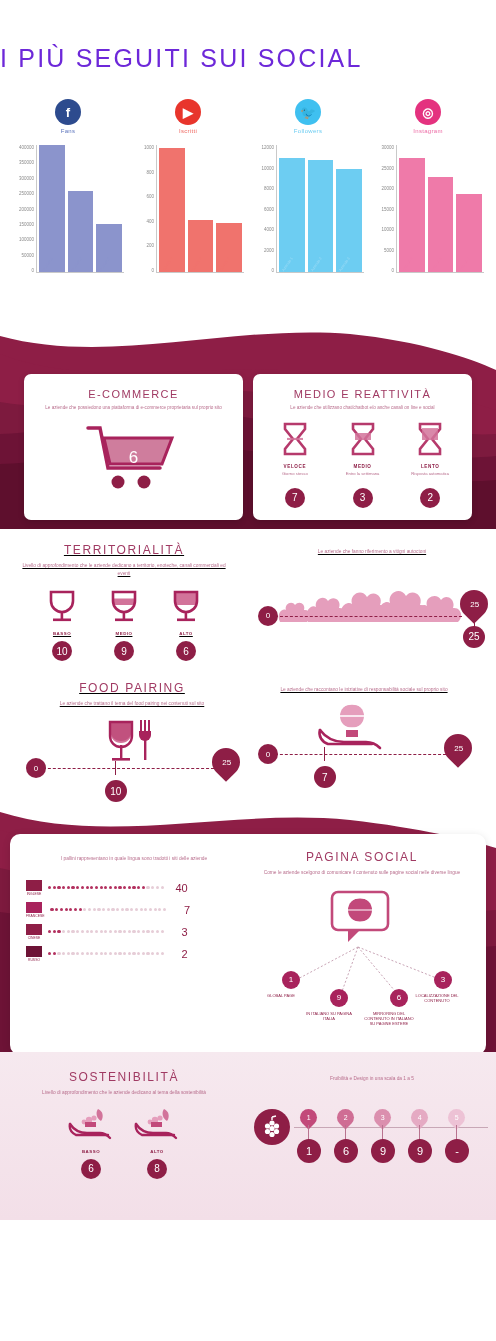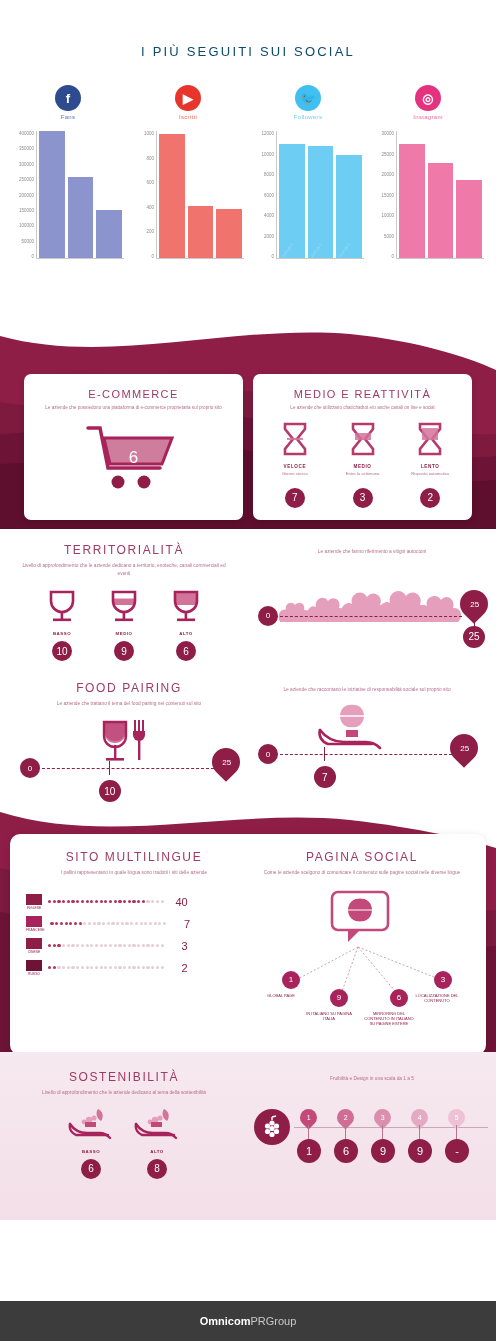--- a/index.html
+++ b/index.html
@@ -8,22 +8,22 @@
     font-family: "Liberation Sans", sans-serif;
     background: #ffffff;
     overflow: hidden;
     position: relative;
   }
   .page { position: relative; width: 496px; height: 1341px; overflow: hidden; }
 
   
   .sec-social { position: relative; height: 318px; background: #fff; padding-top: 44px; }
   .main-title {
-    text-align: center; font-size: 13px; letter-spacing: 2.2px;
-    color: #0c4a6e; font-weight: 400;
+    font-size: 25px; letter-spacing: 2.2px;
+    color: #6d28d9; font-weight: 400;
   }
   .charts-row { display: flex; margin-top: 26px; padding: 0 8px; }
   .chart-block { flex: 1; position: relative; }
   .social-head { text-align: center; height: 44px; }
   .social-badge {
     width: 26px; height: 26px; border-radius: 50%;
     display: inline-flex; align-items: center; justify-content: center;
     color: #fff; font-size: 13px; font-weight: bold; position: relative;
   }
   .badge-fb { background: #2d4b8e; }
@@ -91,21 +91,21 @@
   .hg-col { flex: 1; }
   .hg-name { font-size: 4.6px; color: #8e1e46; letter-spacing: .6px; margin-top: 4px; font-weight: bold; }
   .hg-desc { font-size: 4.2px; color: #b86d8c; line-height: 1.4; margin-top: 2px; min-height: 12px; }
   .circ {
     width: 20px; height: 20px; border-radius: 50%; background: #8e1e46;
     color: #fff; font-size: 10px; display: inline-flex;
     align-items: center; justify-content: center; margin-top: 5px;
   }
 
   
-  .sec-light { position: relative; background: #fff; }
+  .sec-light { position: relative; background: #fff; text-decoration: underline; }
   .blk-title { text-align: center; font-size: 12px; letter-spacing: 1.6px; color: #a03a63; font-weight: 400; }
   .blk-sub { text-align: center; font-size: 4.8px; color: #b86d8c; margin-top: 5px; line-height: 1.6; }
 
   .two-col { display: flex; }
   .col { flex: 1; position: relative; }
 
   .glass-row { display: flex; justify-content: center; gap: 18px; margin-top: 12px; }
   .glass-col { text-align: center; width: 44px; }
   .glass-name { font-size: 4.4px; color: #8e1e46; letter-spacing: .5px; margin-top: 4px; font-weight: bold; }
 
@@ -441,21 +441,21 @@
         <div class="pin-zero">0</div>
         <div class="pin-drop" style="right:8px;top:26px;">
           <span>25</span>
         </div>
         <div class="val-bub" style="right:11px;top:62px;">25</div>
         <div style="position:absolute;right:21px;top:54px;width:1.5px;height:10px;background:#8e1e46;"></div>
       </div>
     </div>
   </section>
 
-  <section class="sec-light two-col" style="padding:14px 10px 10px;">
+  <section class="sec-light two-col" style="padding:14px 16px 10px;">
 
     <div class="col">
       <div class="blk-title">FOOD PAIRING</div>
       <div class="blk-sub" style="padding:0 20px;">Le aziende che trattano il tema del food pairing nei contenuti sul sito</div>
       <div class="scale-wrap">
         <svg style="position:absolute;left:88px;top:2px;" width="54" height="48" viewBox="0 0 54 48">
           <path d="M6,4 h22 v10 a11,11 0 0 1 -22,0 z" fill="#d2739a"></path>
           <path d="M6,4 h22 v8 a11,11 0 0 1 -22,0 z" fill="#b63a6c" opacity=".6"></path>
           <path d="M6,4 h22 v14 a11,11 0 0 1 -22,0 z" fill="none" stroke="#a8235c" stroke-width="2.4"></path>
           <rect x="16" y="27" width="2.4" height="13" fill="#a8235c"></rect>
@@ -503,21 +503,20 @@
     <svg class="wave-svg" viewBox="0 0 496 240" preserveAspectRatio="none" width="496" height="240">
       <path d="M0,0 C110,34 230,-4 350,8 C420,16 470,28 496,36 L496,0 Z" fill="#ffffff"></path>
       <path d="M0,18 C100,50 210,12 330,26 C410,36 470,52 496,60 L496,240 L0,240 Z" fill="#8e1e46"></path>
       <path d="M0,56 C90,78 180,48 280,66 C380,84 440,104 496,98 L496,240 L0,240 Z" fill="#7d1a3e"></path>
       <path d="M0,100 C80,112 170,84 270,102 C370,120 440,140 496,134 L496,240 L0,240 Z" fill="#6d1336"></path>
     </svg>
 
     <div class="panel">
 
       <div style="flex:1;">
-        <div class="blk-title">SITO MULTILINGUE</div>
         <div class="blk-sub" style="padding:0 12px;">I pallini rappresentano in quale lingua sono tradotti i siti delle aziende</div>
         <div class="lang-rows" id="lang-rows">
             <div class="lang-row">
     <div>
       <div class="flag" style="background:#8e1e46"></div>
       <div class="flag-cap">INGLESE</div>
     </div>
     <div class="dots">
                 <div class="dot on"></div>
                 <div class="dot on"></div>
@@ -758,18 +757,14 @@
           <div class="lf-bub" style="left:160px;top:42px;">9</div>
           <div class="lf-pin" style="left:200px;top:12px;background:#edc2d5;">
             <span>5</span>
           </div>
           <div class="lf-stem" style="left:208px;top:28px;height:20px;"></div>
           <div class="lf-bub" style="left:197px;top:42px;">-</div>
         </div>
     </div>
   </section>
 
-  <div class="footer">
-    <b>Omnicom</b>
-      <span>PRGroup</span>
-  </div>
 
 </div>
 
 </body></html>

